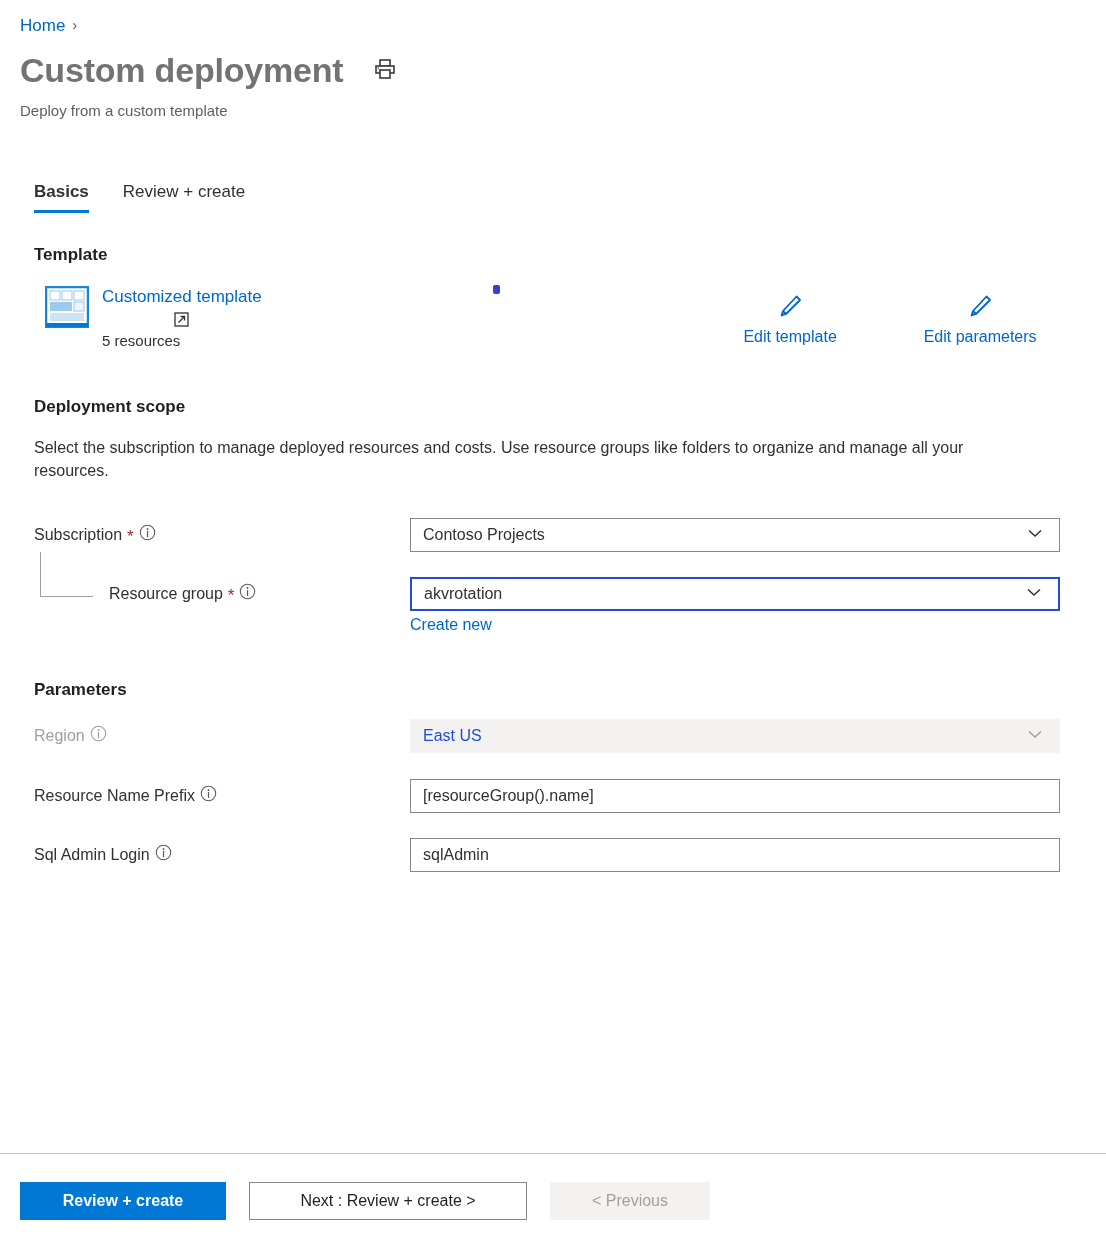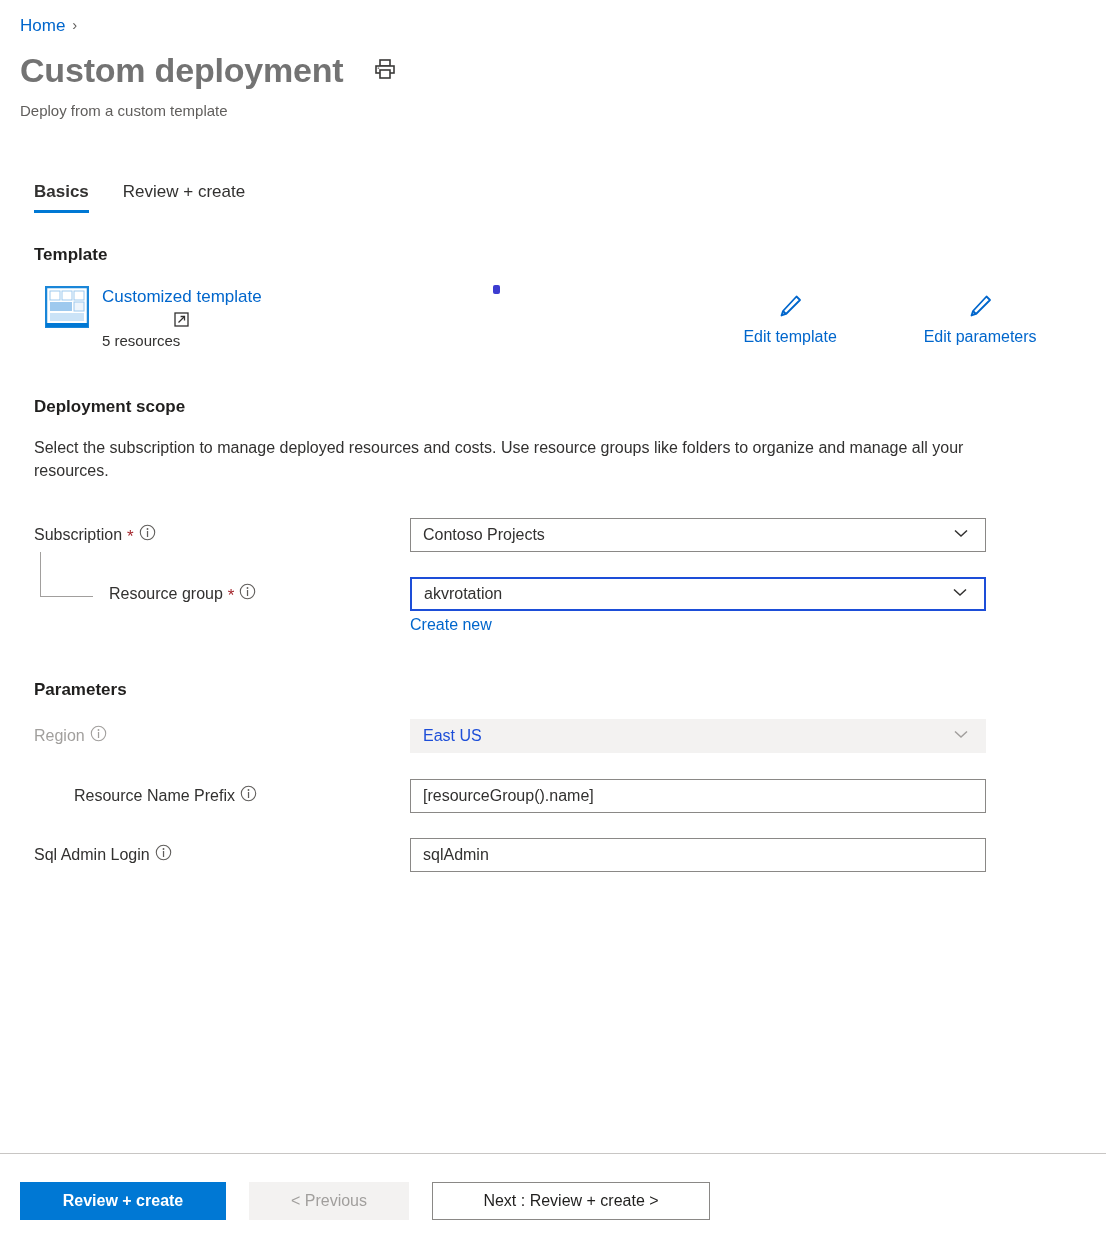--- a/index.html
+++ b/index.html
@@ -200,21 +200,21 @@
     font-size: 17px;
     line-height: 1;
     position: relative;
     top: 2px;
   }
   .info-icon { display: block; }
 
   .field {
     position: absolute;
     left: 410px;
-    width: 576px;
+    width: 650px;
     height: 34px;
     box-sizing: border-box;
     border: 1px solid #8a8886;
     background: #ffffff;
     display: flex;
     align-items: center;
     padding: 0 12px;
     font-size: 16px;
     color: #323130;
   }
@@ -441,21 +441,21 @@
   </div>
   <div class="field disabled" style="top:719px;">
     <span class="value">East US</span>
     <span class="chevron">
       <svg width="20" height="20" viewBox="0 0 20 20">
         <path d="M4 7.5 L10 13 L16 7.5" fill="none" stroke="#a19f9d" stroke-width="1.5"></path>
       </svg>
     </span>
   </div>
 
-  <div class="form-label" style="left:34px; top:785px;margin-left:40px;">
+  <div class="form-label" style="left:34px; top:785px;">
     <span>Resource Name Prefix</span>
     <span class="info-icon">
       <svg width="17" height="17" viewBox="0 0 17 17">
         <circle cx="8.5" cy="8.5" r="7.2" fill="none" stroke="#605e5c" stroke-width="1.1"></circle>
         <circle cx="8.5" cy="5" r="0.95" fill="#605e5c"></circle>
         <rect x="7.9" y="7" width="1.25" height="6" fill="#605e5c"></rect>
       </svg>
     </span>
   </div>
   <div class="field" style="top:779px;">
@@ -472,17 +472,17 @@
       </svg>
     </span>
   </div>
   <div class="field" style="top:838px;">
     <span class="value">sqlAdmin</span>
   </div>
 
   <div class="footer-divider"></div>
   <div class="footer">
     <div class="btn btn-primary">Review + create</div>
+    <div class="btn btn-outline">Next : Review + create &gt;</div>
     <div class="btn btn-disabled">&lt; Previous</div>
-    <div class="btn btn-outline">Next : Review + create &gt;</div>
   </div>
 
 </div>
 
 </body></html>

